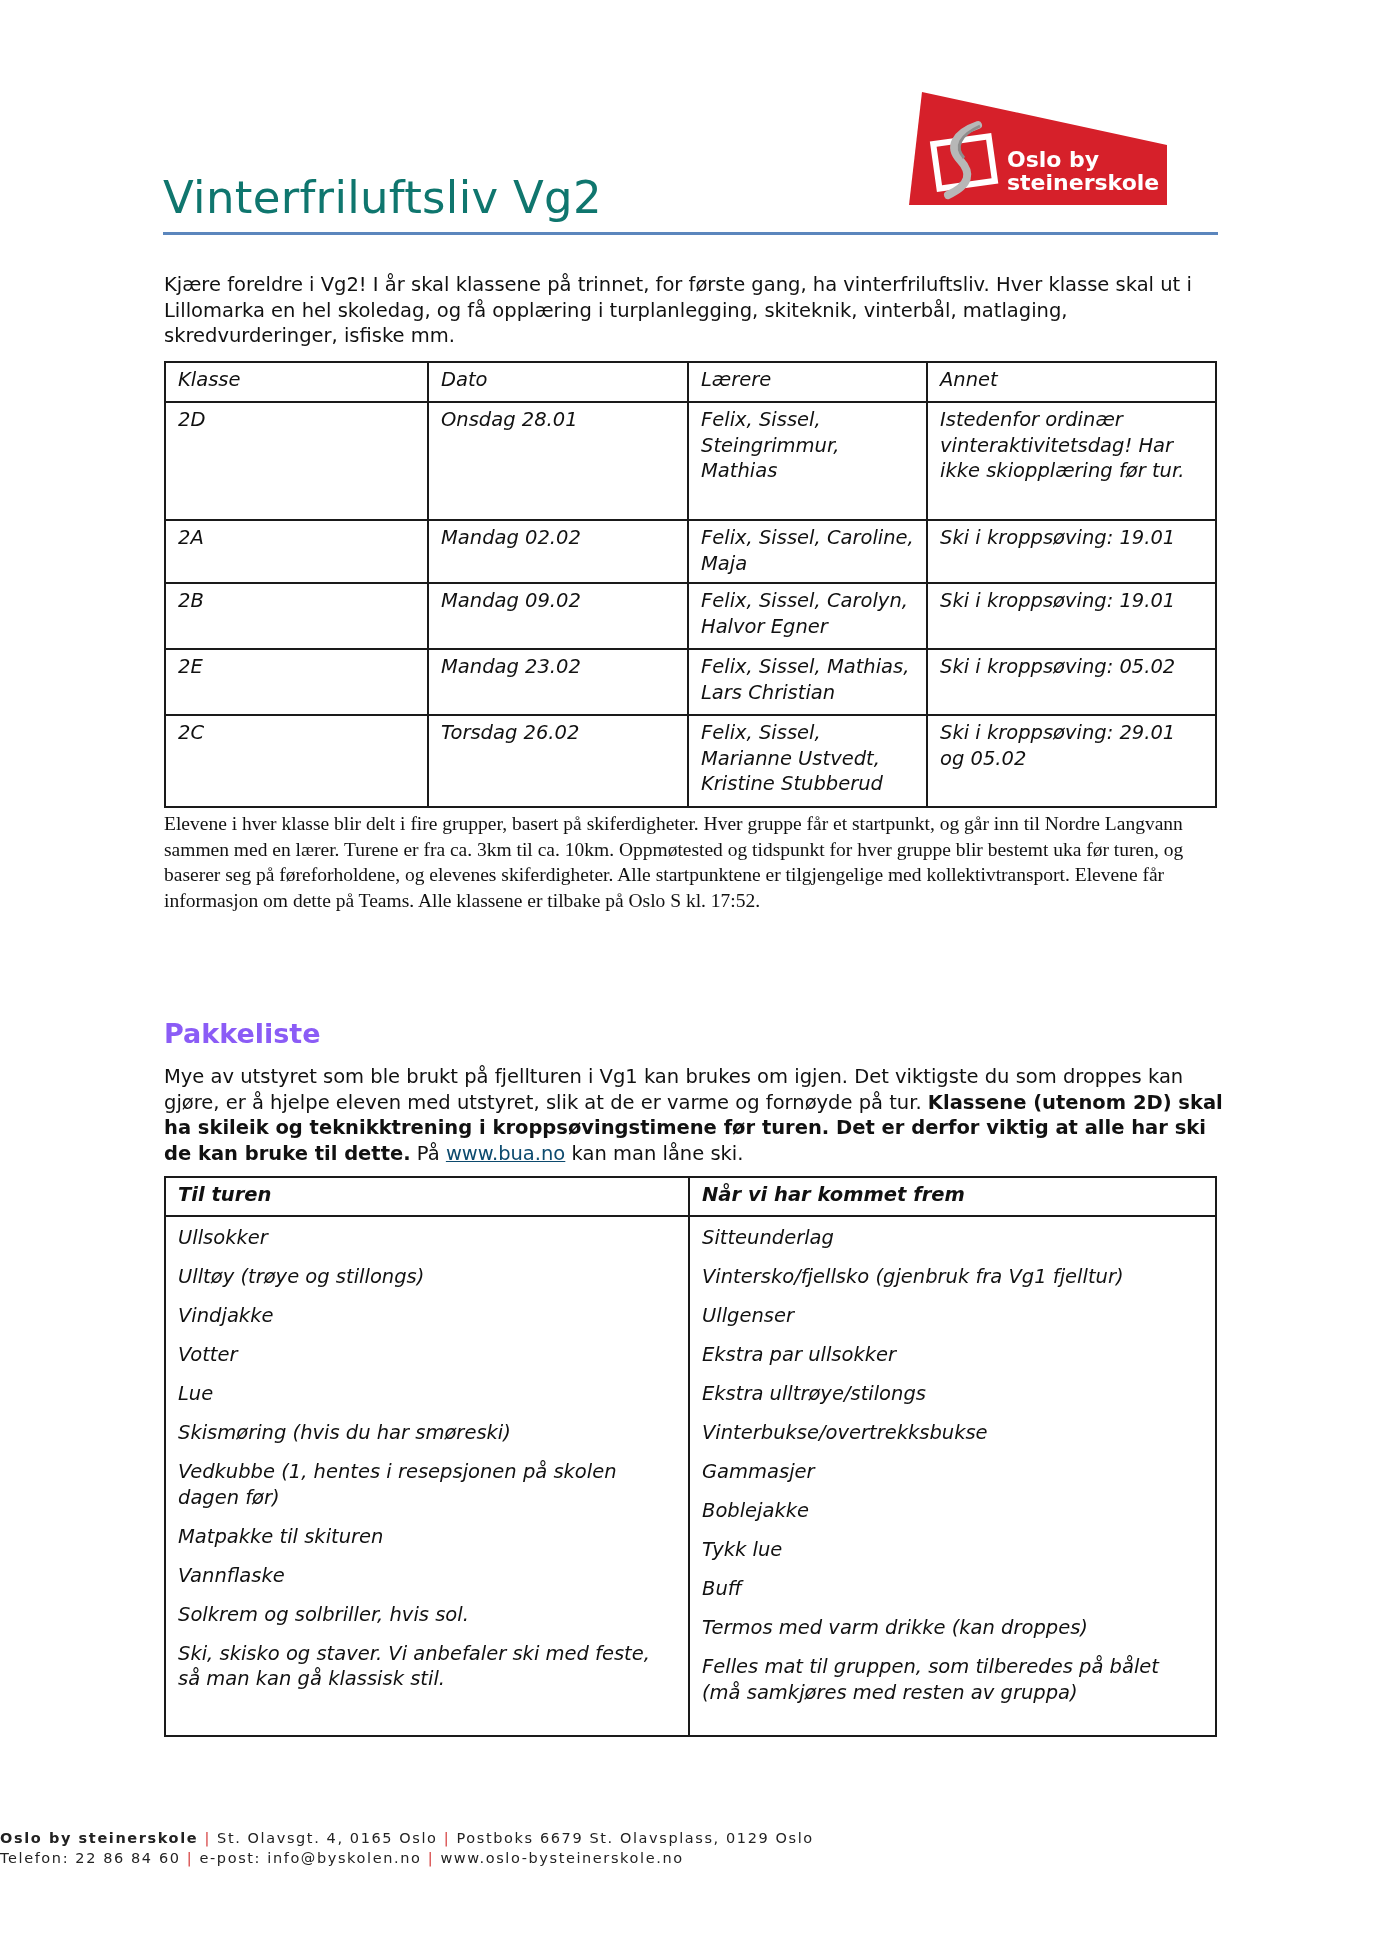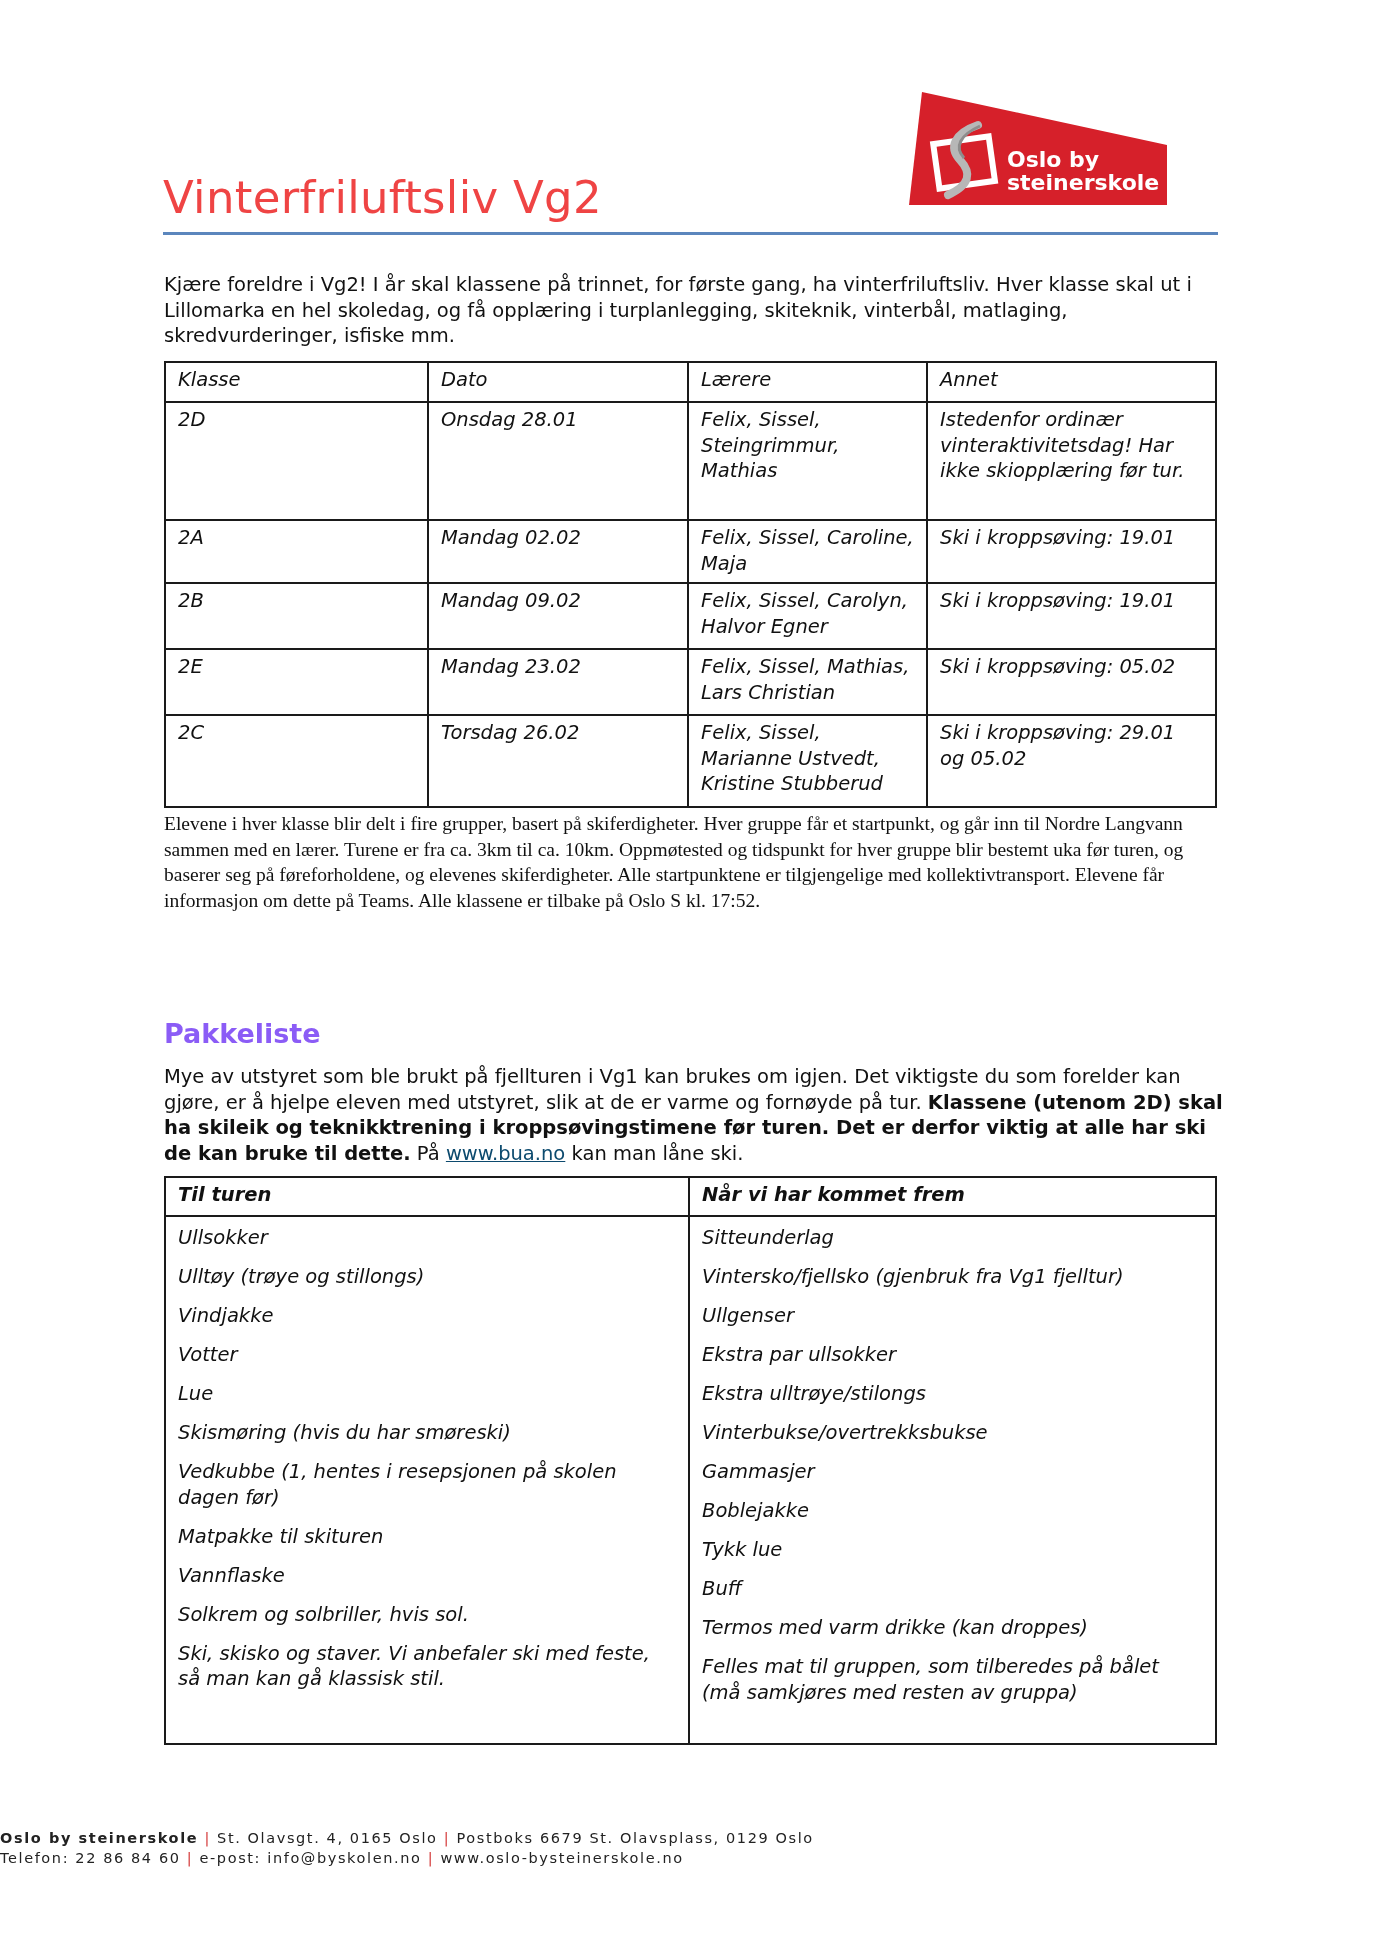--- a/index.html
+++ b/index.html
@@ -3,21 +3,21 @@
 <meta charset="utf-8">
 <style>
   html, body { margin: 0; padding: 0; background: #ffffff; }
   body {
     width: 1376px; height: 1947px; position: relative; overflow: hidden;
     font-family: "DejaVu Sans", sans-serif; color: #111;
   }
   .abs { position: absolute; }
   .title {
     left: 163px; top: 168px; font-size: 45px; font-weight: normal; letter-spacing: 0.3px;
-    color: #ef4444; line-height: 60px; white-space: nowrap;
+    color: #0f766e; line-height: 60px; white-space: nowrap;
   }
   .rule { left: 163px; top: 232px; width: 1055px; height: 3px; background: #5b86bd; }
   .logo { left: 900px; top: 85px; width: 280px; height: 125px; }
   .para {
     font-size: 19.5px; line-height: 25.5px; color: #111;
   }
   .intro { left: 164px; top: 272px; width: 1060px; }
   table.tbl { border-collapse: collapse; position: absolute; table-layout: fixed; }
   table.tbl td {
     border: 2px solid #1a1a1a; vertical-align: top;
@@ -27,21 +27,21 @@
   .sched .hdr td { height: 28px; }
   .after { left: 164px; top: 811px; width: 1060px; font-family: Liberation Serif, serif; }
   .h2 {
     left: 164px; top: 1018px; font-size: 27px; font-weight: bold; color: #8b5cf6;
   }
   .pak-intro { left: 164px; top: 1064px; width: 1070px; }
   .pak-intro b { font-weight: bold; }
   .pak-intro a { color: #0c4a6e; text-decoration: underline; }
   .pack { left: 164px; top: 1176px; width: 1051px; }
   .pack .hdr td { font-weight: bold; height: 27px; }
-  .pack td.col { border-top: 2px solid #1a1a1a; border-bottom: 2px solid #1a1a1a; padding: 8px 12px 24px 12px; }
+  .pack td.col { border-top: 2px solid #1a1a1a; border-bottom: 2px solid #1a1a1a; padding: 8px 12px 16px 12px; }
   .pack .item { margin: 0 0 13.5px 0; font-size: 19.5px; line-height: 25.5px; }
   .footer {
     left: 0; top: 1828px; width: 1376px; text-align: left;
     font-family: "DejaVu Sans", sans-serif; font-size: 14.5px; line-height: 20px;
     letter-spacing: 1.6px; color: #222;
   }
   .footer .sep { color: #d43a3a; }
   .footer b { font-weight: bold; }
 </style>
 </head>
@@ -110,21 +110,21 @@
     <td>Ski i kroppsøving: 29.01 og 05.02</td>
   </tr>
 </tbody>
   </table>
 
 <div class="abs para after">Elevene i hver klasse blir delt i fire grupper, basert på skiferdigheter. Hver gruppe får et startpunkt, og går inn til Nordre Langvann sammen med en lærer. Turene er fra ca. 3km til ca. 10km. Oppmøtested og tidspunkt for hver gruppe blir bestemt uka før turen, og baserer seg på føreforholdene, og elevenes skiferdigheter. Alle startpunktene er tilgjengelige med kollektivtransport. Elevene får informasjon om dette på Teams. Alle klassene er tilbake på Oslo S kl. 17:52.</div>
 
 <div class="abs h2">Pakkeliste</div>
 
 <div class="abs para pak-intro">
-  <span>Mye av utstyret som ble brukt på fjellturen i Vg1 kan brukes om igjen. Det viktigste du som forelder kan gjøre, er å hjelpe eleven med utstyret, slik at de er varme og fornøyde på tur.</span>
+  <span>Mye av utstyret som ble brukt på fjellturen i Vg1 kan brukes om igjen. Det viktigste du som droppes kan gjøre, er å hjelpe eleven med utstyret, slik at de er varme og fornøyde på tur.</span>
   <b>Klassene (utenom 2D) skal ha skileik og teknikktrening i kroppsøvingstimene før turen. Det er derfor viktig at alle har ski de kan bruke til dette.</b><span> På </span><a>www.bua.no</a><span> kan man låne ski.</span>
 </div>
 
 <table class="tbl pack">
   <colgroup>
       <col style="width:524px">
       <col style="width:527px">
     </colgroup>
   <tbody>
       <tr class="hdr">

